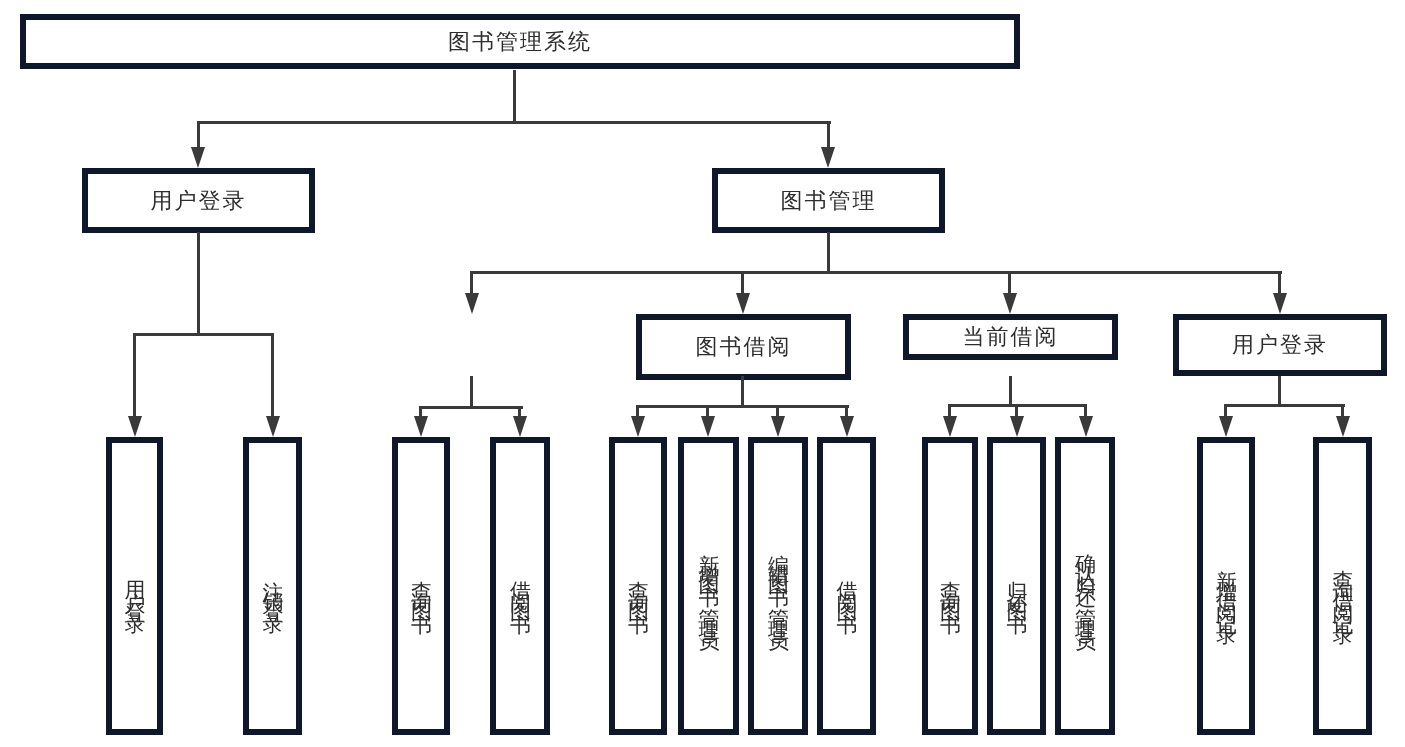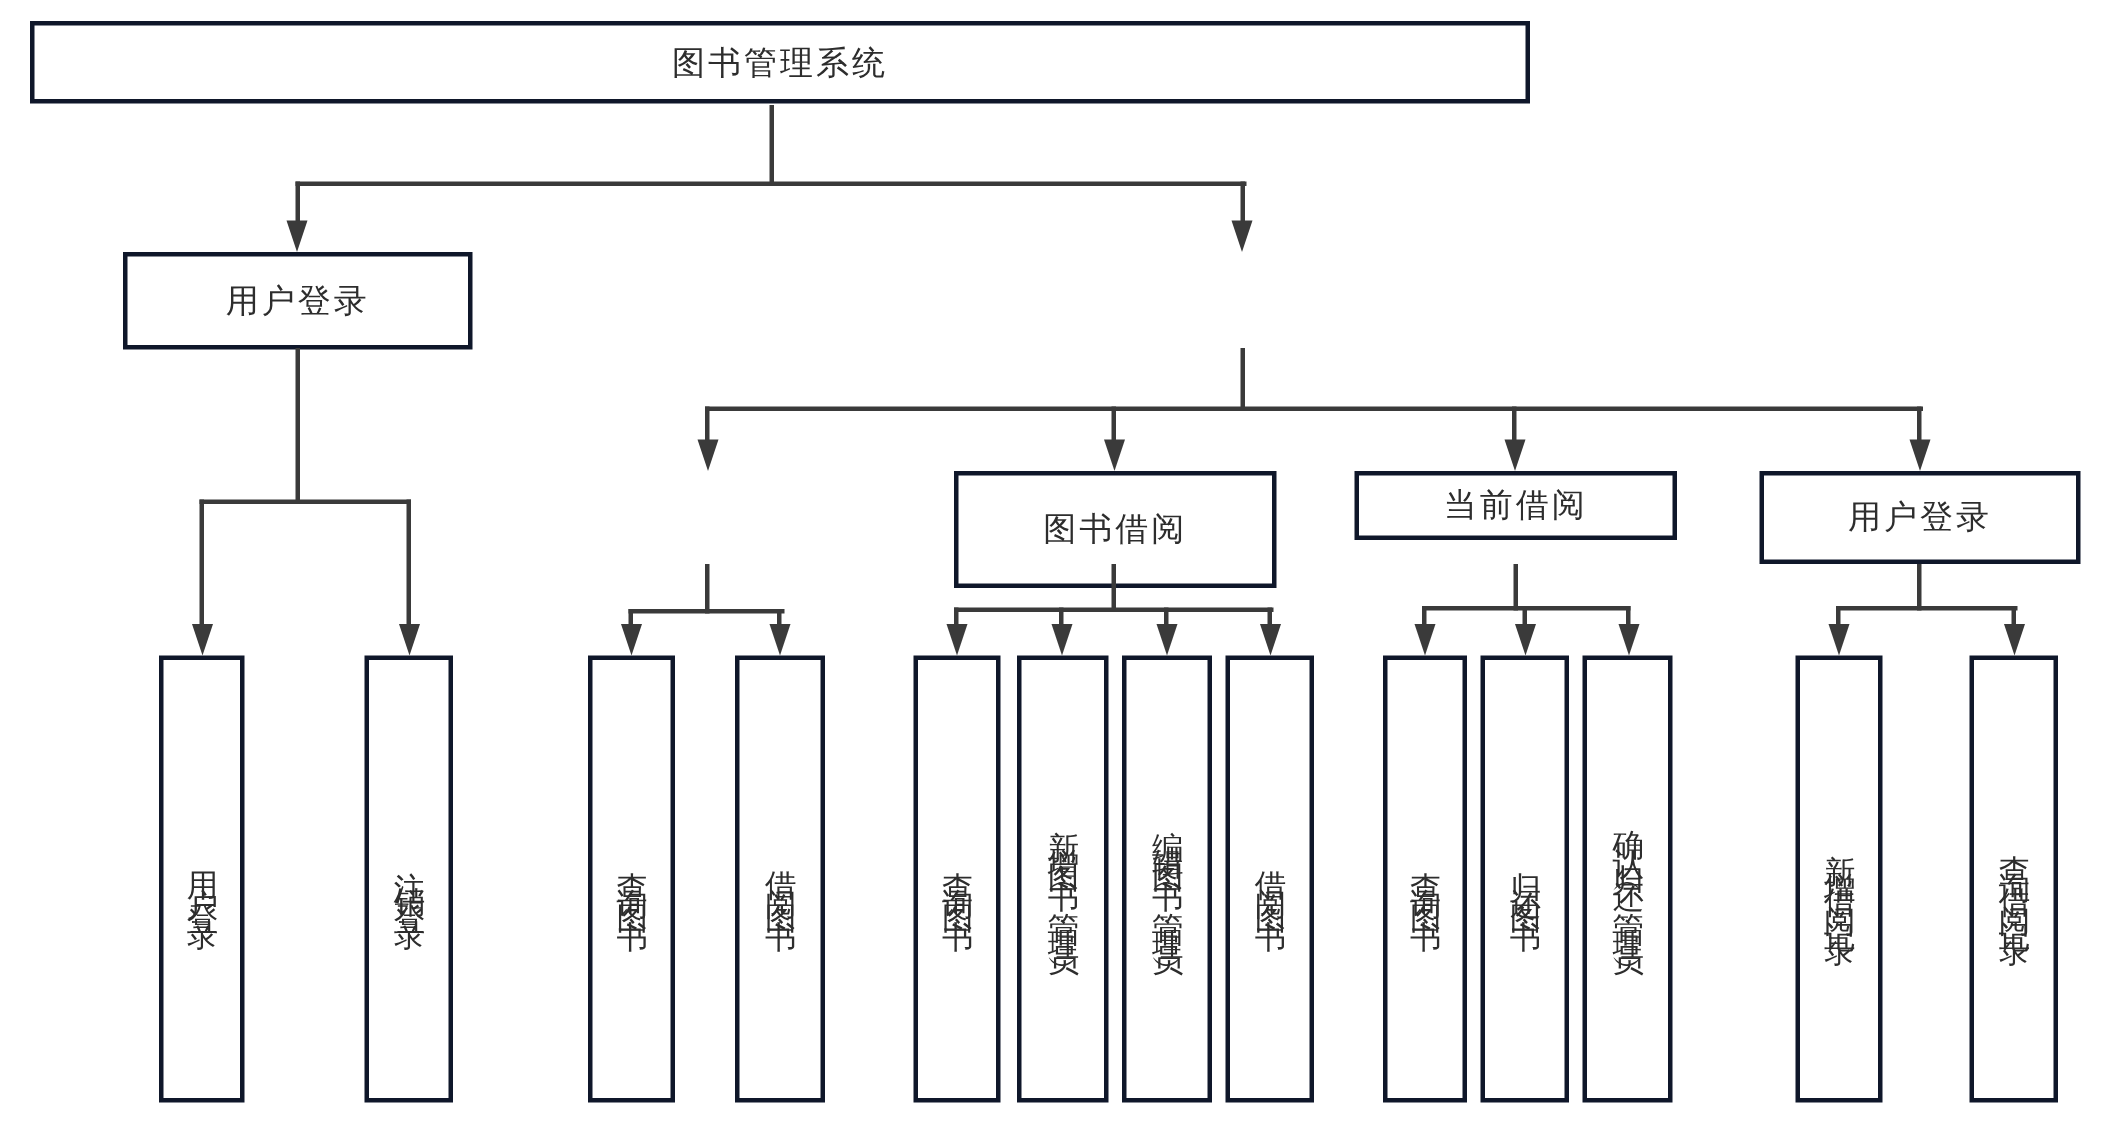--- a/index.html
+++ b/index.html
@@ -6,21 +6,21 @@
   .canvas{
     position:relative;
     width:1405px;height:747px;
     background:#ffffff;
     font-family:"DejaVu Sans","Liberation Sans",sans-serif;
     overflow:hidden;
   }
   .box{
     position:absolute;
     box-sizing:border-box;
-    border:3px solid #0f172a;
+    border:6px solid #0f172a;
     background:#ffffff;
     color:#2d2d2d;
     display:flex;
     align-items:center;
     justify-content:center;
     font-size:22px;
     letter-spacing:2px;
     white-space:nowrap;
   }
   .vbox{
@@ -53,22 +53,23 @@
   }
 </style>
 </head>
 <body>
 
 <div class="canvas">
 
   <div class="box" style="left:20px;top:14px;width:1000px;height:55px">图书管理系统</div>
 
   <div class="box" style="left:82px;top:168px;width:233px;height:65px">用户登录</div>
+  <div class="box" style="left:712px;top:168px;width:233px;height:65px">图书管理</div>
 
-  <div class="box" style="left:636px;top:314px;width:215px;height:78px">图书借阅</div>
+  <div class="box" style="left:636px;top:314px;width:215px;height:66px">图书借阅</div>
   <div class="box" style="left:903px;top:314px;width:215px;height:46px">当前借阅</div>
   <div class="box" style="left:1173px;top:314px;width:214px;height:62px">用户登录</div>
 
   <div class="box vbox" style="left:106px;top:437px;width:57px;height:298px">用户登录</div>
   <div class="box vbox" style="left:243px;top:437px;width:59px;height:298px">注销登录</div>
 
   <div class="box vbox" style="left:392px;top:437px;width:58px;height:298px">查询图书</div>
   <div class="box vbox" style="left:490px;top:437px;width:60px;height:298px">借阅图书</div>
 
   <div class="box vbox" style="left:609px;top:437px;width:58px;height:298px">查询图书</div>

